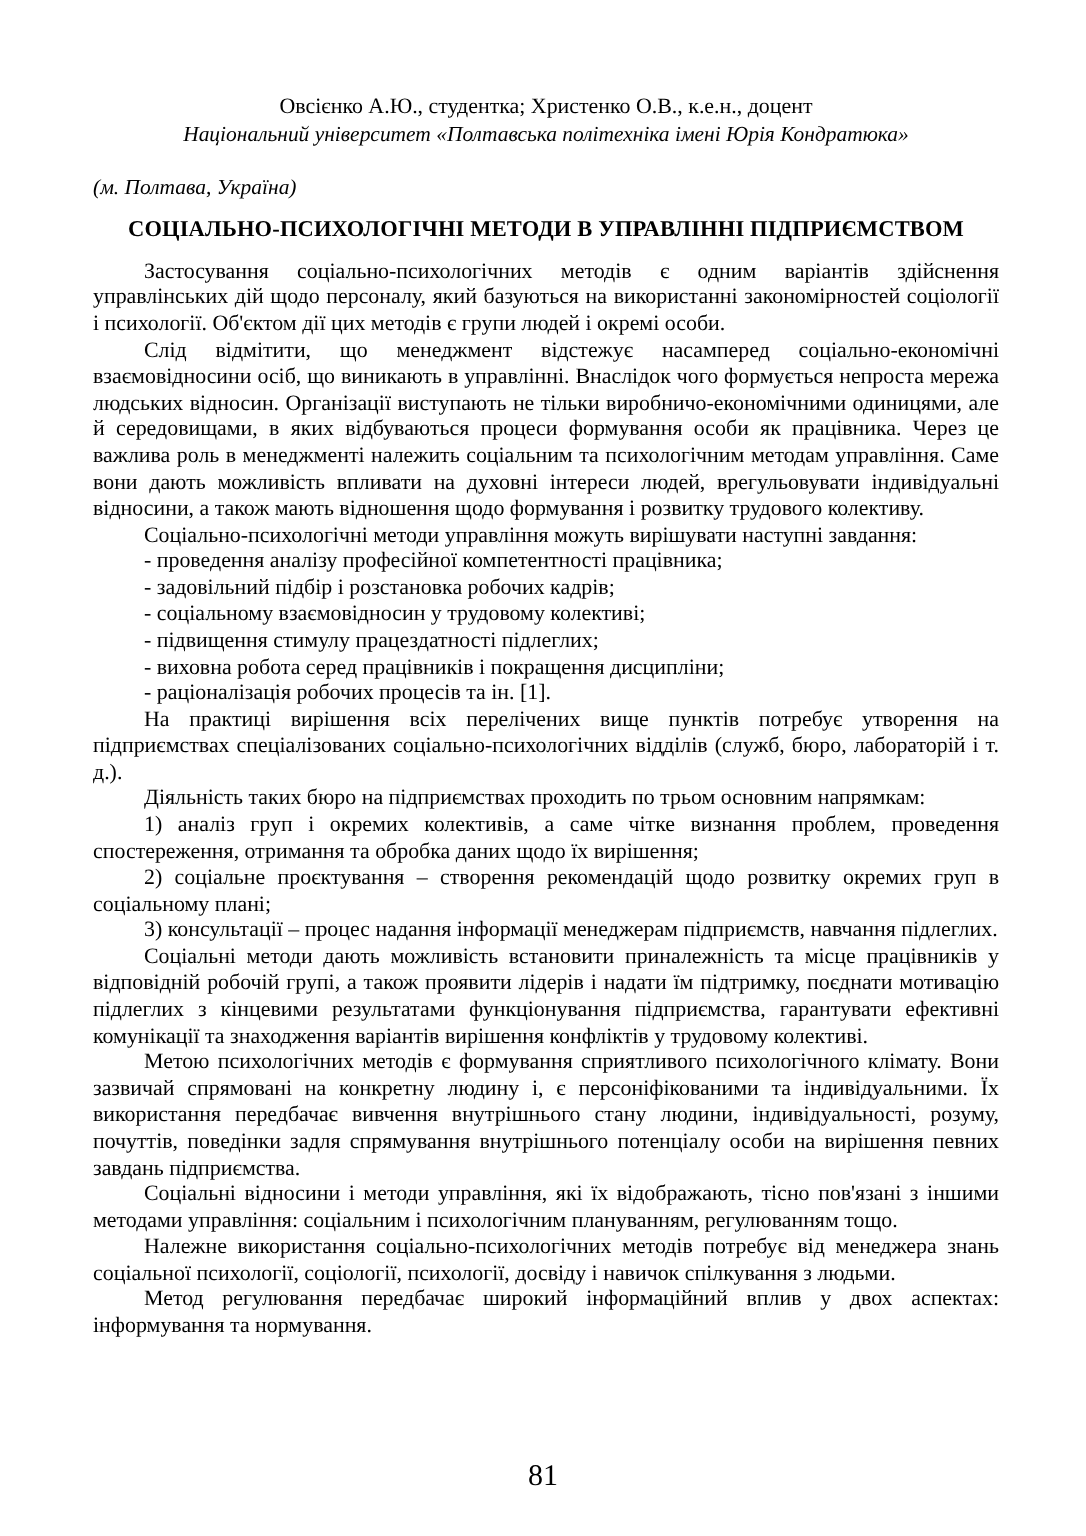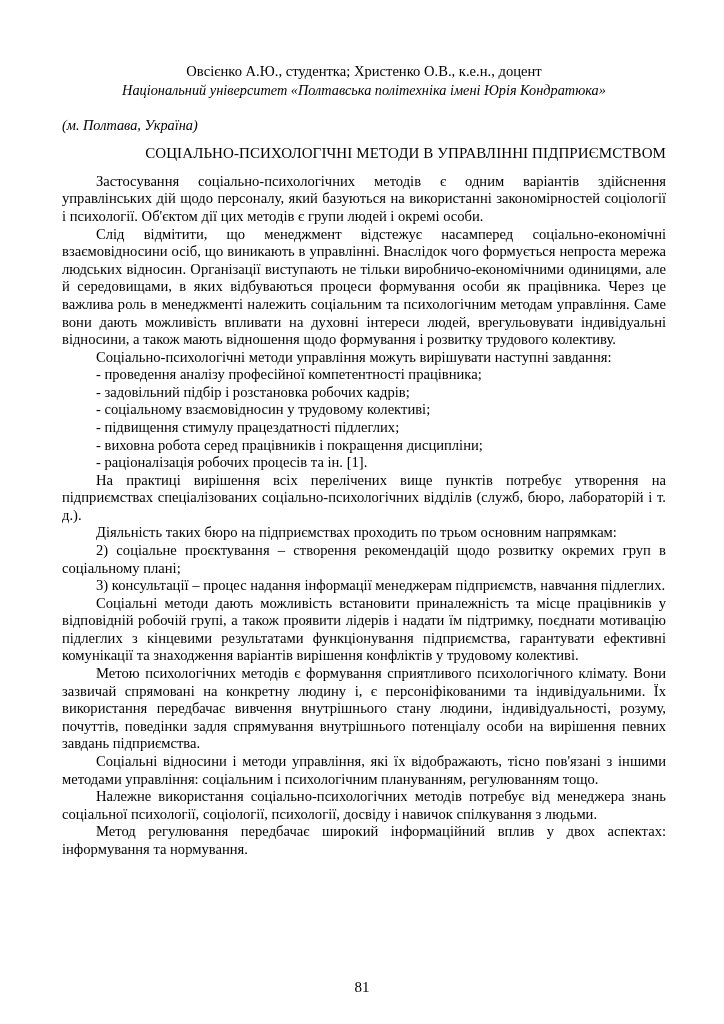--- a/index.html
+++ b/index.html
@@ -41,22 +41,22 @@
   }
   .city {
     font-size: 14.3px;
     font-style: italic;
     text-align: left;
     margin: 16px 0 10px 0;
     line-height: 1.3;
   }
   .title {
     font-size: 15px;
-    font-weight: normal;
-    text-align: right;
+    font-weight: bold;
+    text-align: center;
     margin: 6px 0 10px 0;
     line-height: 1.25;
     letter-spacing: 0.1px;
   }
   .body-text p {
     font-size: 14.6px;
     text-align: justify;
     text-indent: 34px;
     margin: 0;
     line-height: 1.205;
@@ -65,21 +65,21 @@
   .body-text p.list-item {
     text-indent: 34px;
     text-align: left;
   }
   .page-number {
     position: absolute;
     bottom: 28px;
     left: 0;
     width: 724px;
     text-align: center;
-    font-size: 15px;
+    font-size: 20px;
   }
 </style>
 </head>
 <body>
 
 <div class="page">
 
 
   <div class="authors">Овсієнко А.Ю., студентка; Христенко О.В., к.е.н., доцент</div>
   <div class="affiliation">Національний університет «Полтавська політехніка імені Юрія Кондратюка»</div>
@@ -92,20 +92,21 @@
     <p>Слід відмітити, що менеджмент відстежує насамперед соціально-економічні взаємовідносини осіб, що виникають в управлінні. Внаслідок чого формується непроста мережа людських відносин. Організації виступають не тільки виробничо-економічними одиницями, але й середовищами, в яких відбуваються процеси формування особи як працівника. Через це важлива роль в менеджменті належить соціальним та психологічним методам управління. Саме вони дають можливість впливати на духовні інтереси людей, врегульовувати індивідуальні відносини, а також мають відношення щодо формування і розвитку трудового колективу.</p>
     <p>Соціально-психологічні методи управління можуть вирішувати наступні завдання:</p>
     <p class="list-item">- проведення аналізу професійної компетентності працівника;</p>
     <p class="list-item">- задовільний підбір і розстановка робочих кадрів;</p>
     <p class="list-item">- соціальному взаємовідносин у трудовому колективі;</p>
     <p class="list-item">- підвищення стимулу працездатності підлеглих;</p>
     <p class="list-item">- виховна робота серед працівників і покращення дисципліни;</p>
     <p class="list-item">- раціоналізація робочих процесів та ін. [1].</p>
     <p>На практиці вирішення всіх перелічених вище пунктів потребує утворення на підприємствах спеціалізованих соціально-психологічних відділів (служб, бюро, лабораторій і т. д.).</p>
     <p>Діяльність таких бюро на підприємствах проходить по трьом основним напрямкам:</p>
+    <p>1) аналіз груп і окремих колективів, а саме чітке визнання проблем, проведення спостереження, отримання та обробка даних щодо їх вирішення;</p>
     <p>2) соціальне проєктування – створення рекомендацій щодо розвитку окремих груп в соціальному плані;</p>
     <p>3) консультації – процес надання інформації менеджерам підприємств, навчання підлеглих.</p>
     <p>Соціальні методи дають можливість встановити приналежність та місце працівників у відповідній робочій групі, а також проявити лідерів і надати їм підтримку, поєднати мотивацію підлеглих з кінцевими результатами функціонування підприємства, гарантувати ефективні комунікації та знаходження варіантів вирішення конфліктів у трудовому колективі.</p>
     <p>Метою психологічних методів є формування сприятливого психологічного клімату. Вони зазвичай спрямовані на конкретну людину і, є персоніфікованими та індивідуальними. Їх використання передбачає вивчення внутрішнього стану людини, індивідуальності, розуму, почуттів, поведінки задля спрямування внутрішнього потенціалу особи на вирішення певних завдань підприємства.</p>
     <p>Соціальні відносини і методи управління, які їх відображають, тісно пов'язані з іншими методами управління: соціальним і психологічним плануванням, регулюванням тощо.</p>
     <p>Належне використання соціально-психологічних методів потребує від менеджера знань соціальної психології, соціології, психології, досвіду і навичок спілкування з людьми.</p>
     <p>Метод регулювання передбачає широкий інформаційний вплив у двох аспектах: інформування та нормування.</p>
   </div>
 
   <div class="page-number">81</div>

